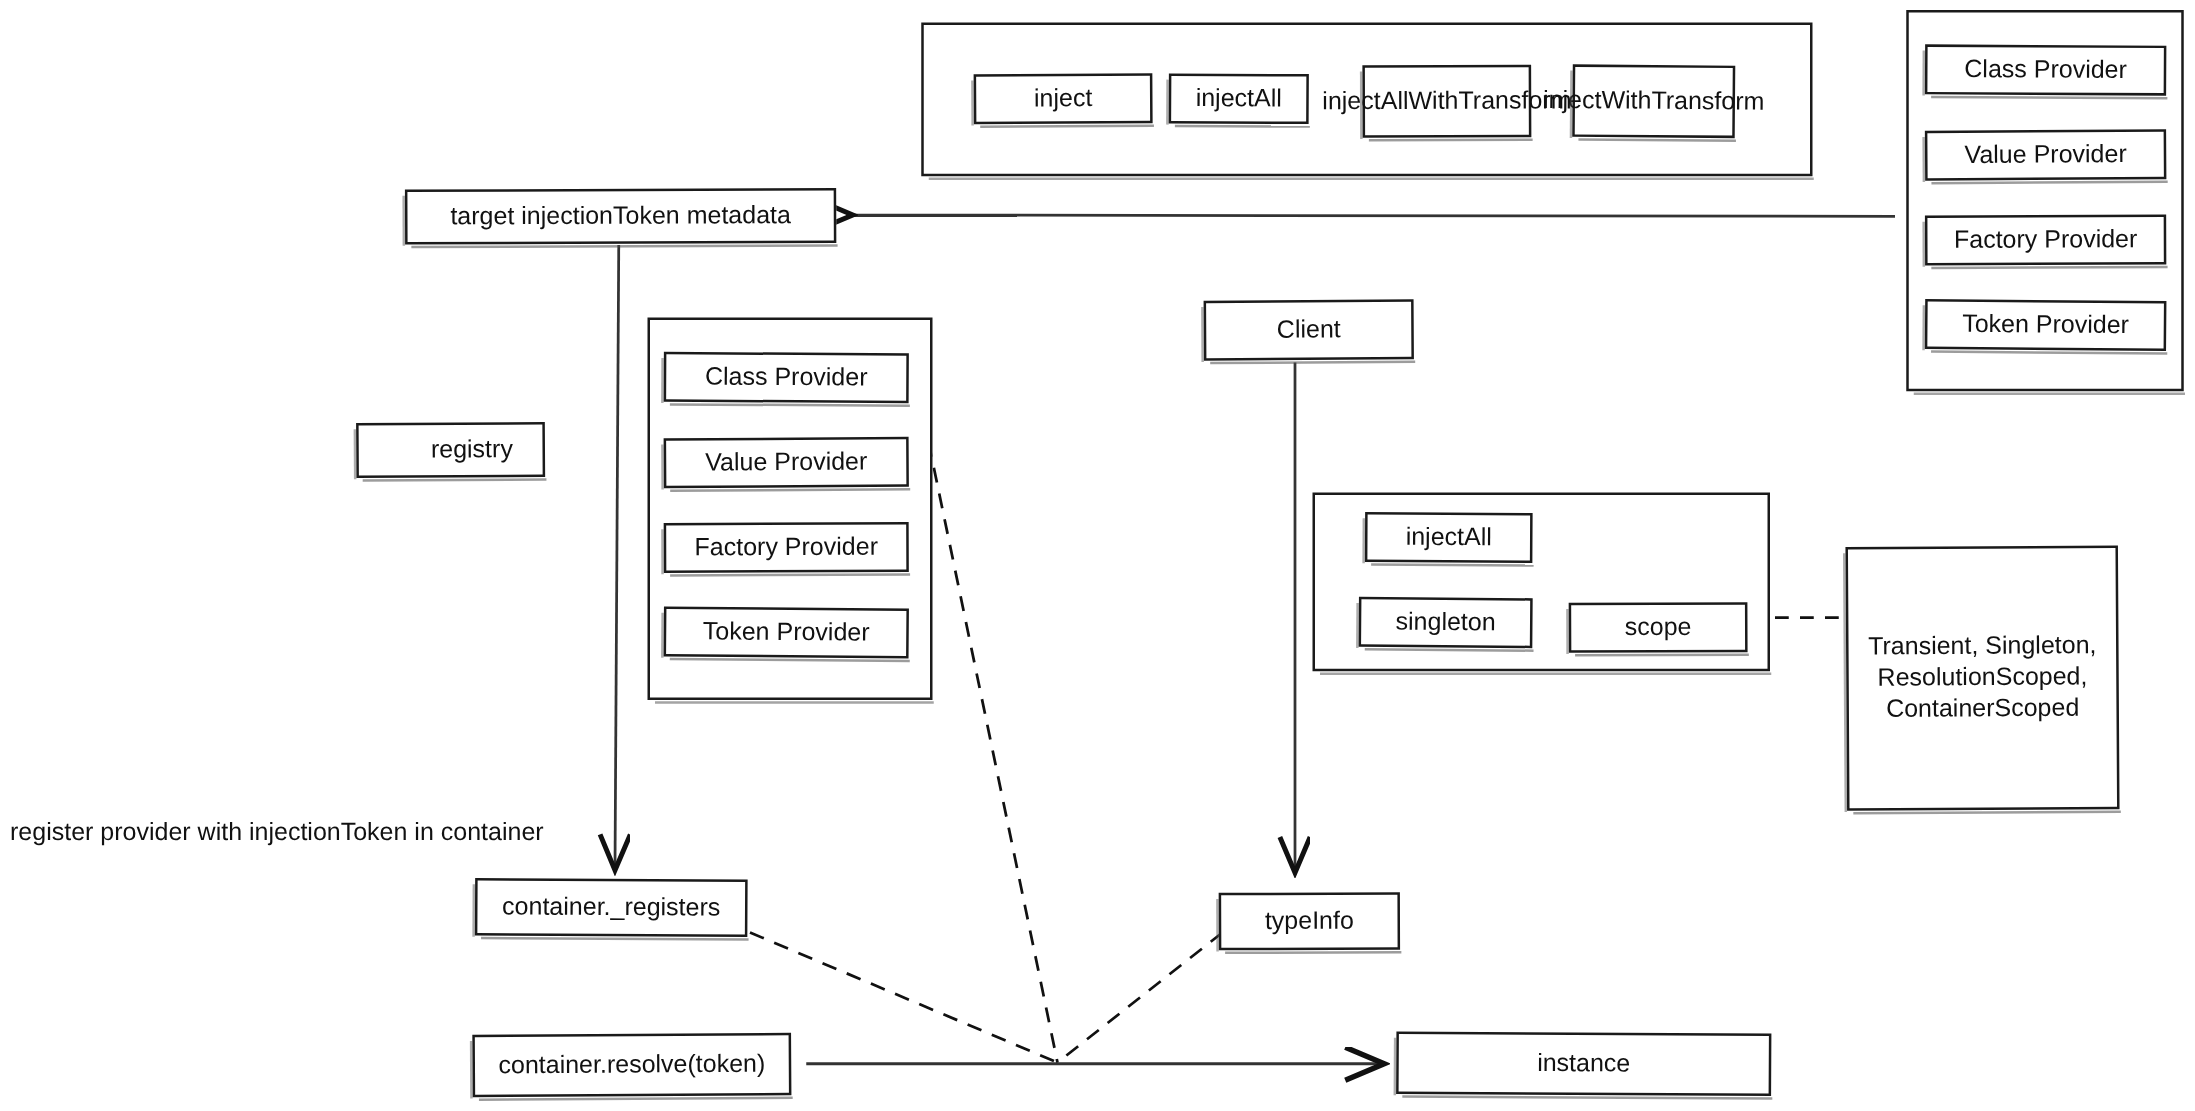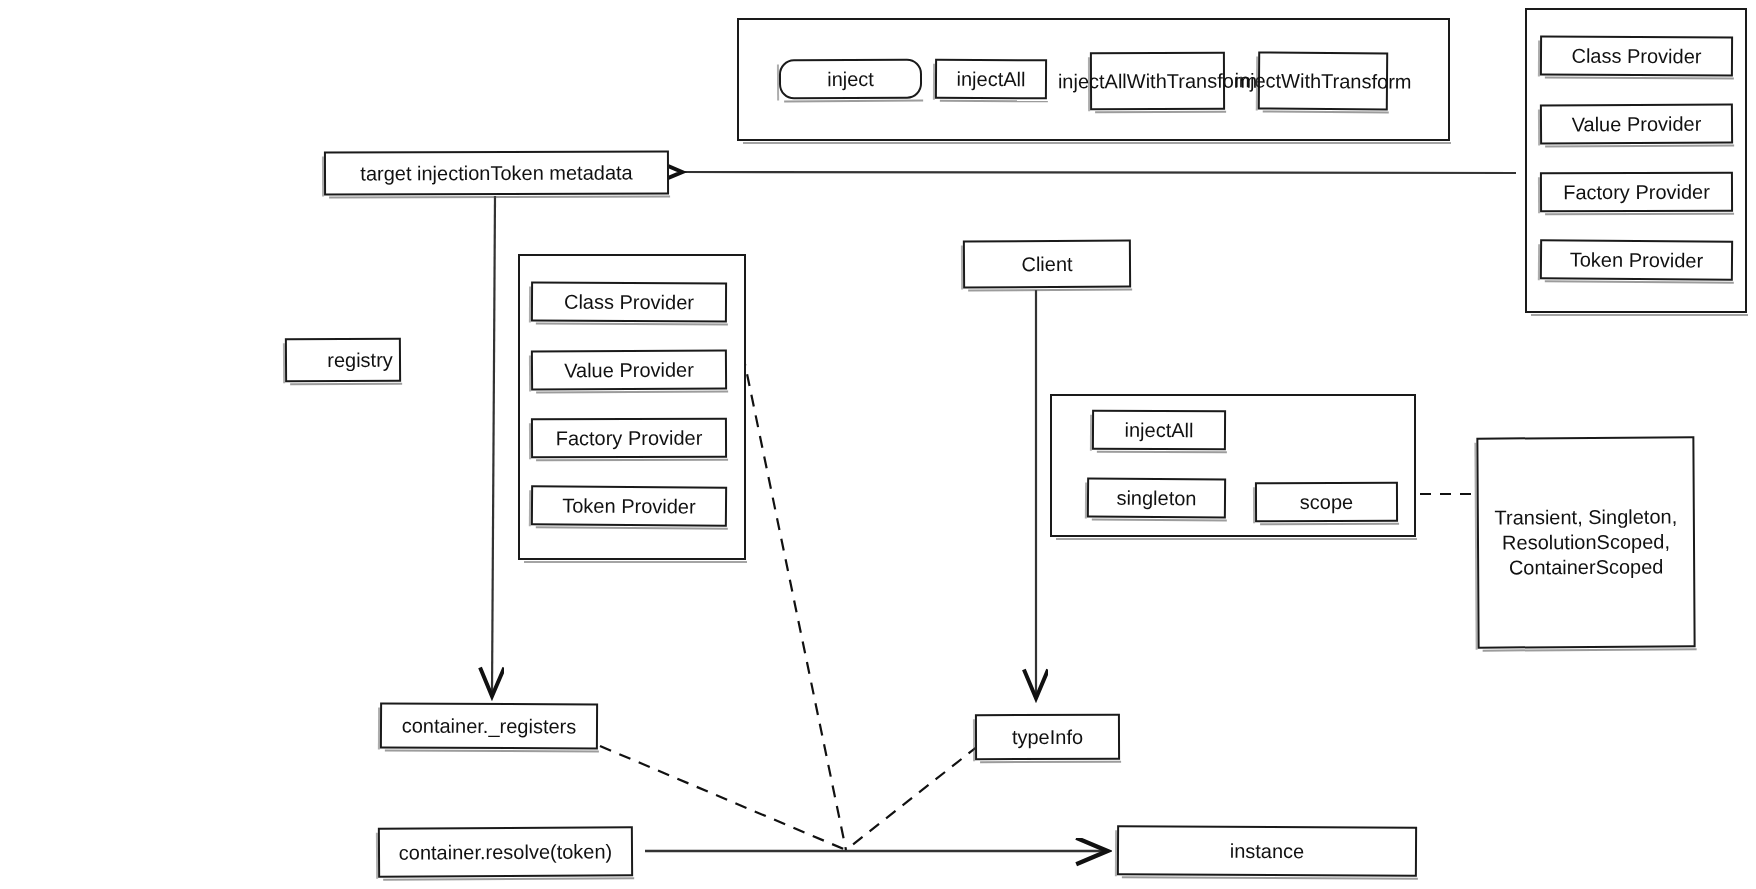--- a/index.html
+++ b/index.html
@@ -115,21 +115,21 @@
 
     <line x1="730" y1="292" x2="846" y2="850" stroke="#111111" stroke-width="2.2" stroke-dasharray="12 9"></line>
 
     <line x1="978" y1="746" x2="846" y2="850" stroke="#111111" stroke-width="2.2" stroke-dasharray="12 9"></line>
 
     <line x1="1400" y1="494" x2="1476" y2="494" stroke="#111111" stroke-width="2.2" stroke-dasharray="11 9"></line>
   </svg>
 
   <div class="group" style="left:737px; top:18px; width:713px; height:123px;"></div>
 
-  <div class="box tilt-a" style="left:779px; top:59px; width:143px; height:40px;border-radius:15px;">
+  <div class="box tilt-a" style="left:779px; top:59px; width:143px; height:40px;">
     <span>inject</span>
   </div>
   <div class="box tilt-b" style="left:935px; top:59px; width:112px; height:40px;">
     <span>injectAll</span>
   </div>
   <div class="box tilt-c multiline" style="left:1090px; top:52px; width:135px; height:58px;">
     <span class="multiline">injectAllWithTransform</span>
   </div>
   <div class="box tilt-d multiline" style="left:1258px; top:52px; width:130px; height:58px;">
     <span class="multiline">injectWithTransform</span>
@@ -147,21 +147,21 @@
     <span>Factory Provider</span>
   </div>
   <div class="box tilt-d" style="left:1540px; top:240px; width:193px; height:40px;">
     <span>Token Provider</span>
   </div>
 
   <div class="box tilt-c" style="left:324px; top:151px; width:345px; height:44px;">
     <span>target injectionToken metadata</span>
   </div>
 
-  <div class="box tilt-a" style="left:285px; top:338px; width:116px; height:44px;padding-left:40px;">
+  <div class="box tilt-a" style="left:285px; top:338px; width:151px; height:44px;padding-left:40px;">
     <span>registry</span>
   </div>
 
   <div class="group" style="left:518px; top:254px; width:228px; height:306px;"></div>
 
   <div class="box tilt-b" style="left:531px; top:282px; width:196px; height:40px;">
     <span>Class Provider</span>
   </div>
   <div class="box tilt-a" style="left:531px; top:350px; width:196px; height:40px;">
     <span>Value Provider</span>
@@ -186,20 +186,21 @@
     <span>singleton</span>
   </div>
   <div class="box tilt-c" style="left:1255px; top:482px; width:143px; height:40px;">
     <span>scope</span>
   </div>
 
   <div class="box tilt-a multiline" style="left:1477px; top:437px; width:218px; height:211px; font-size:20px;">
     <span class="multiline">Transient, Singleton, ResolutionScoped, ContainerScoped</span>
   </div>
 
+  <div class="plain-text" style="left:8px; top:655px;">register provider with injectionToken in container</div>
 
   <div class="box tilt-b" style="left:380px; top:703px; width:218px; height:46px;">
     <span>container._registers</span>
   </div>
 
   <div class="box tilt-a" style="left:378px; top:827px; width:255px; height:50px;">
     <span>container.resolve(token)</span>
   </div>
 
   <div class="box tilt-c" style="left:975px; top:714px; width:145px; height:46px;">

